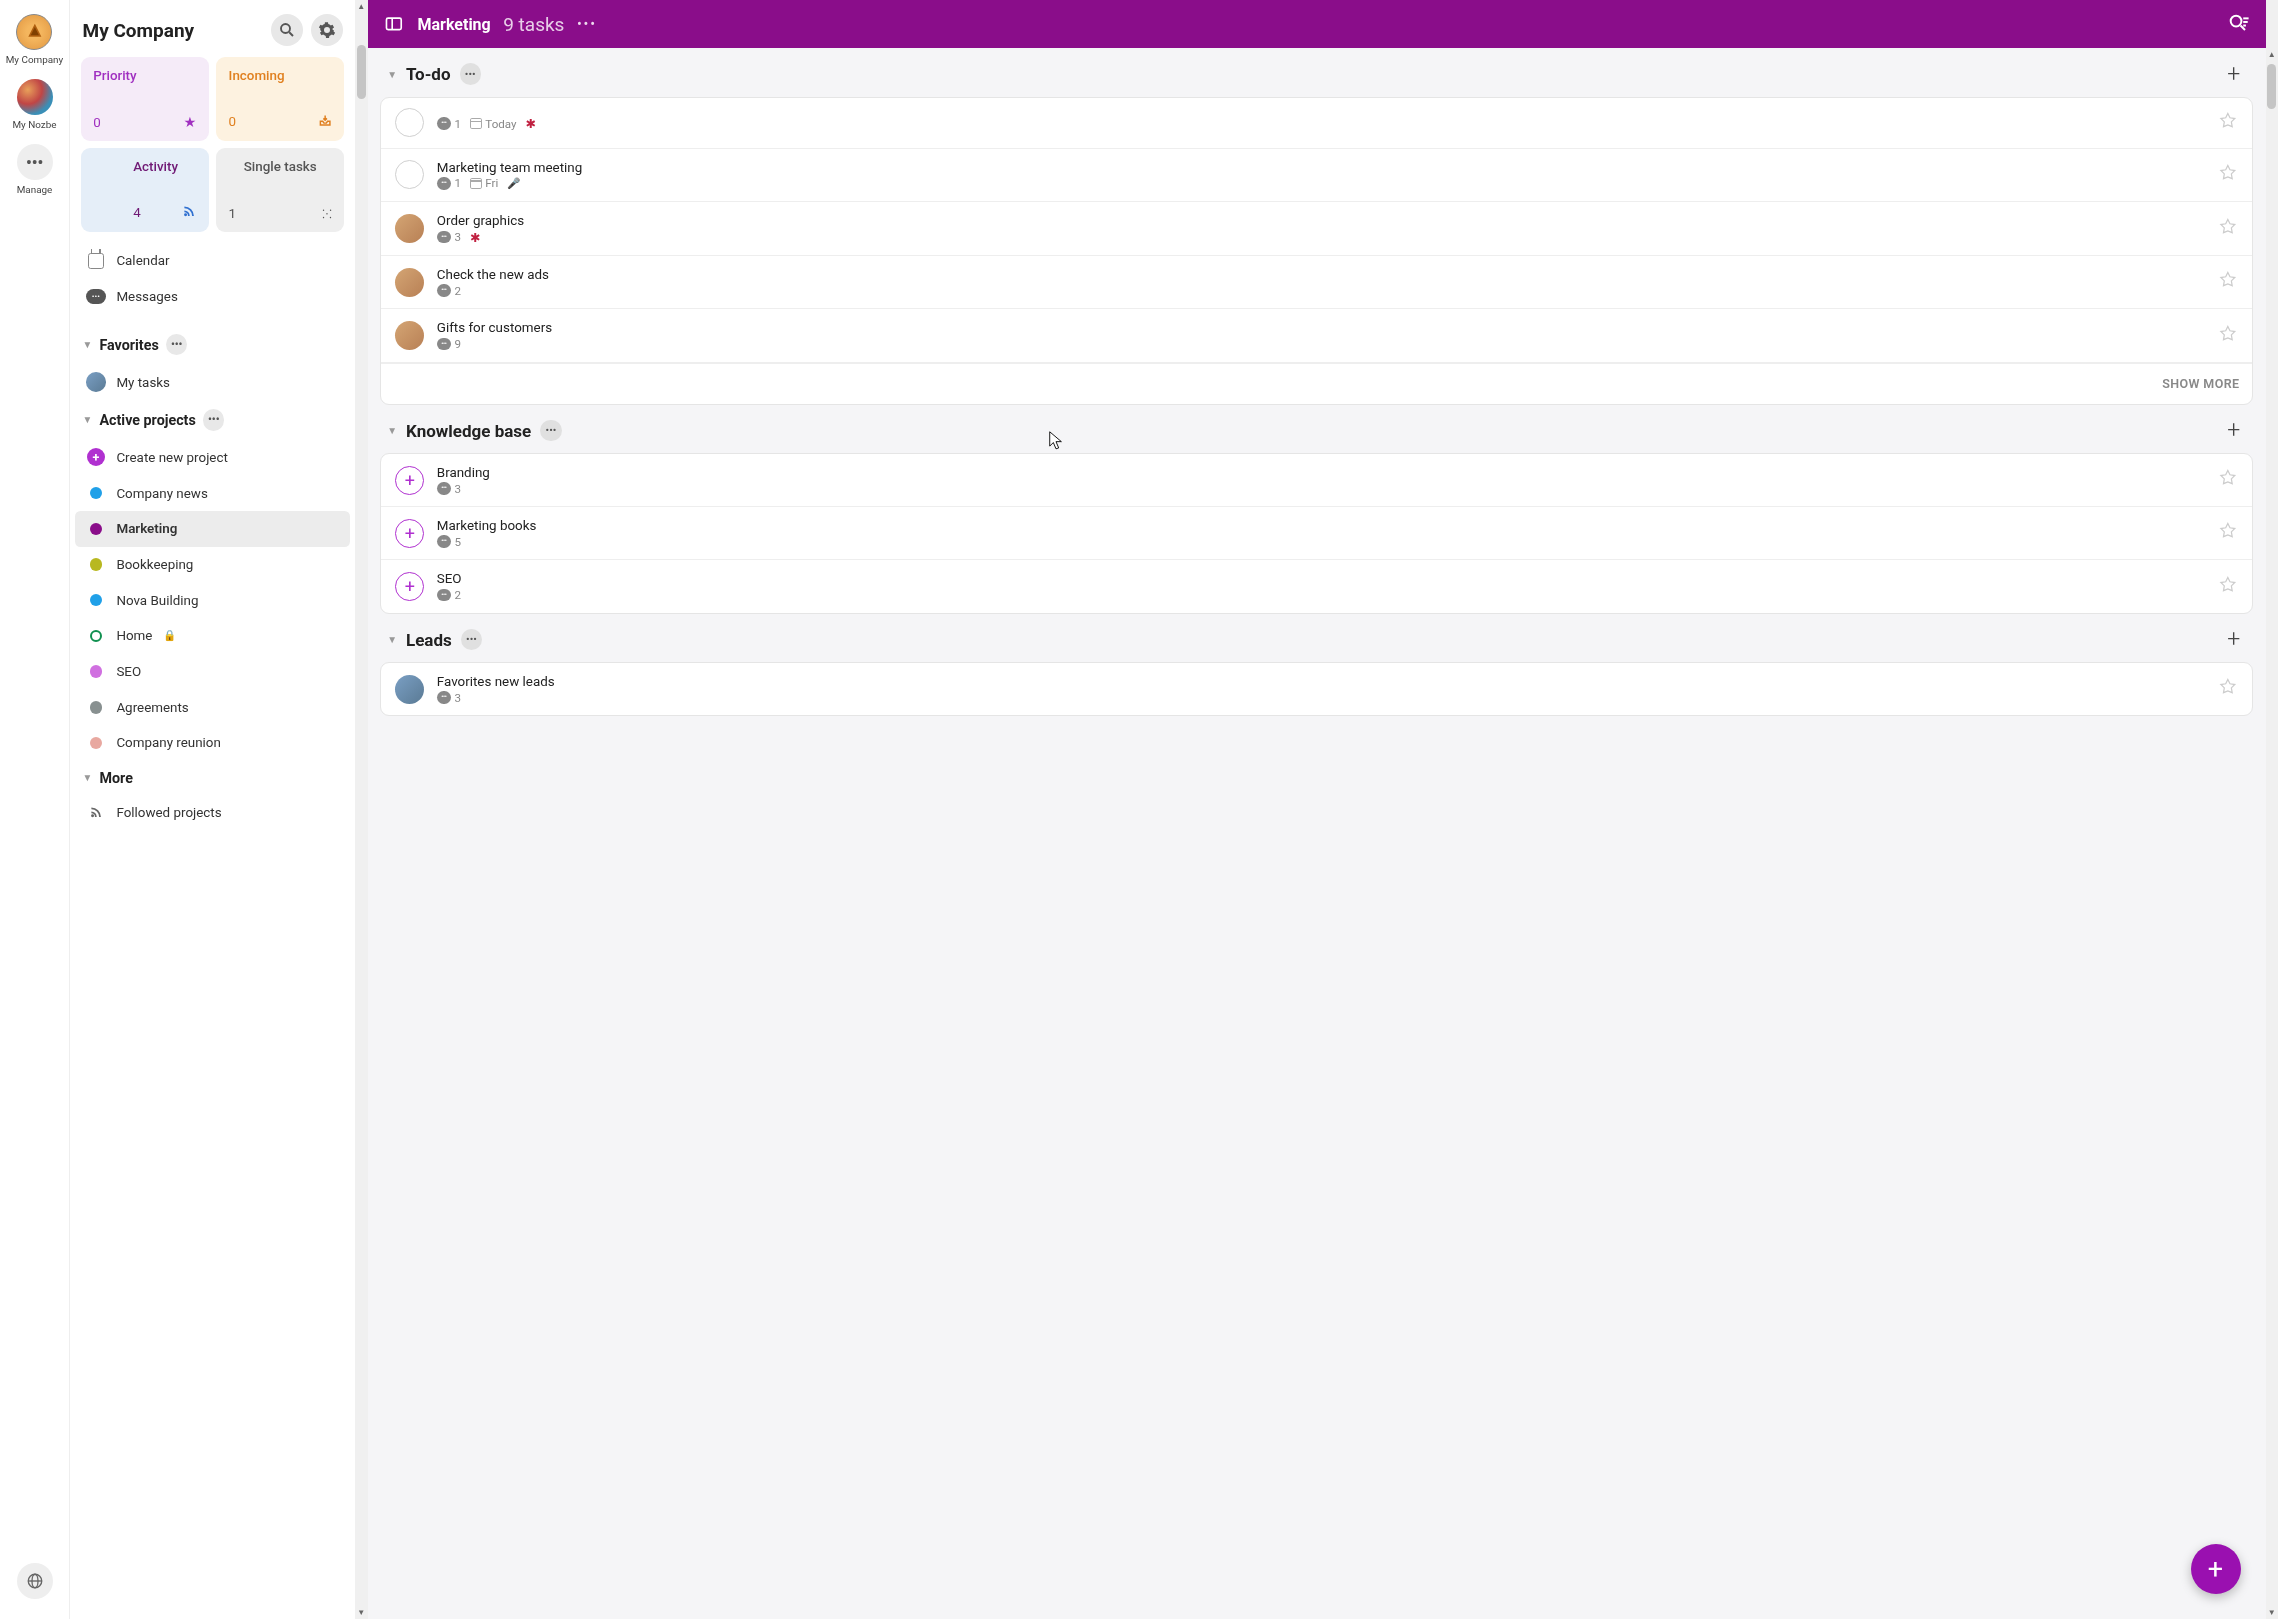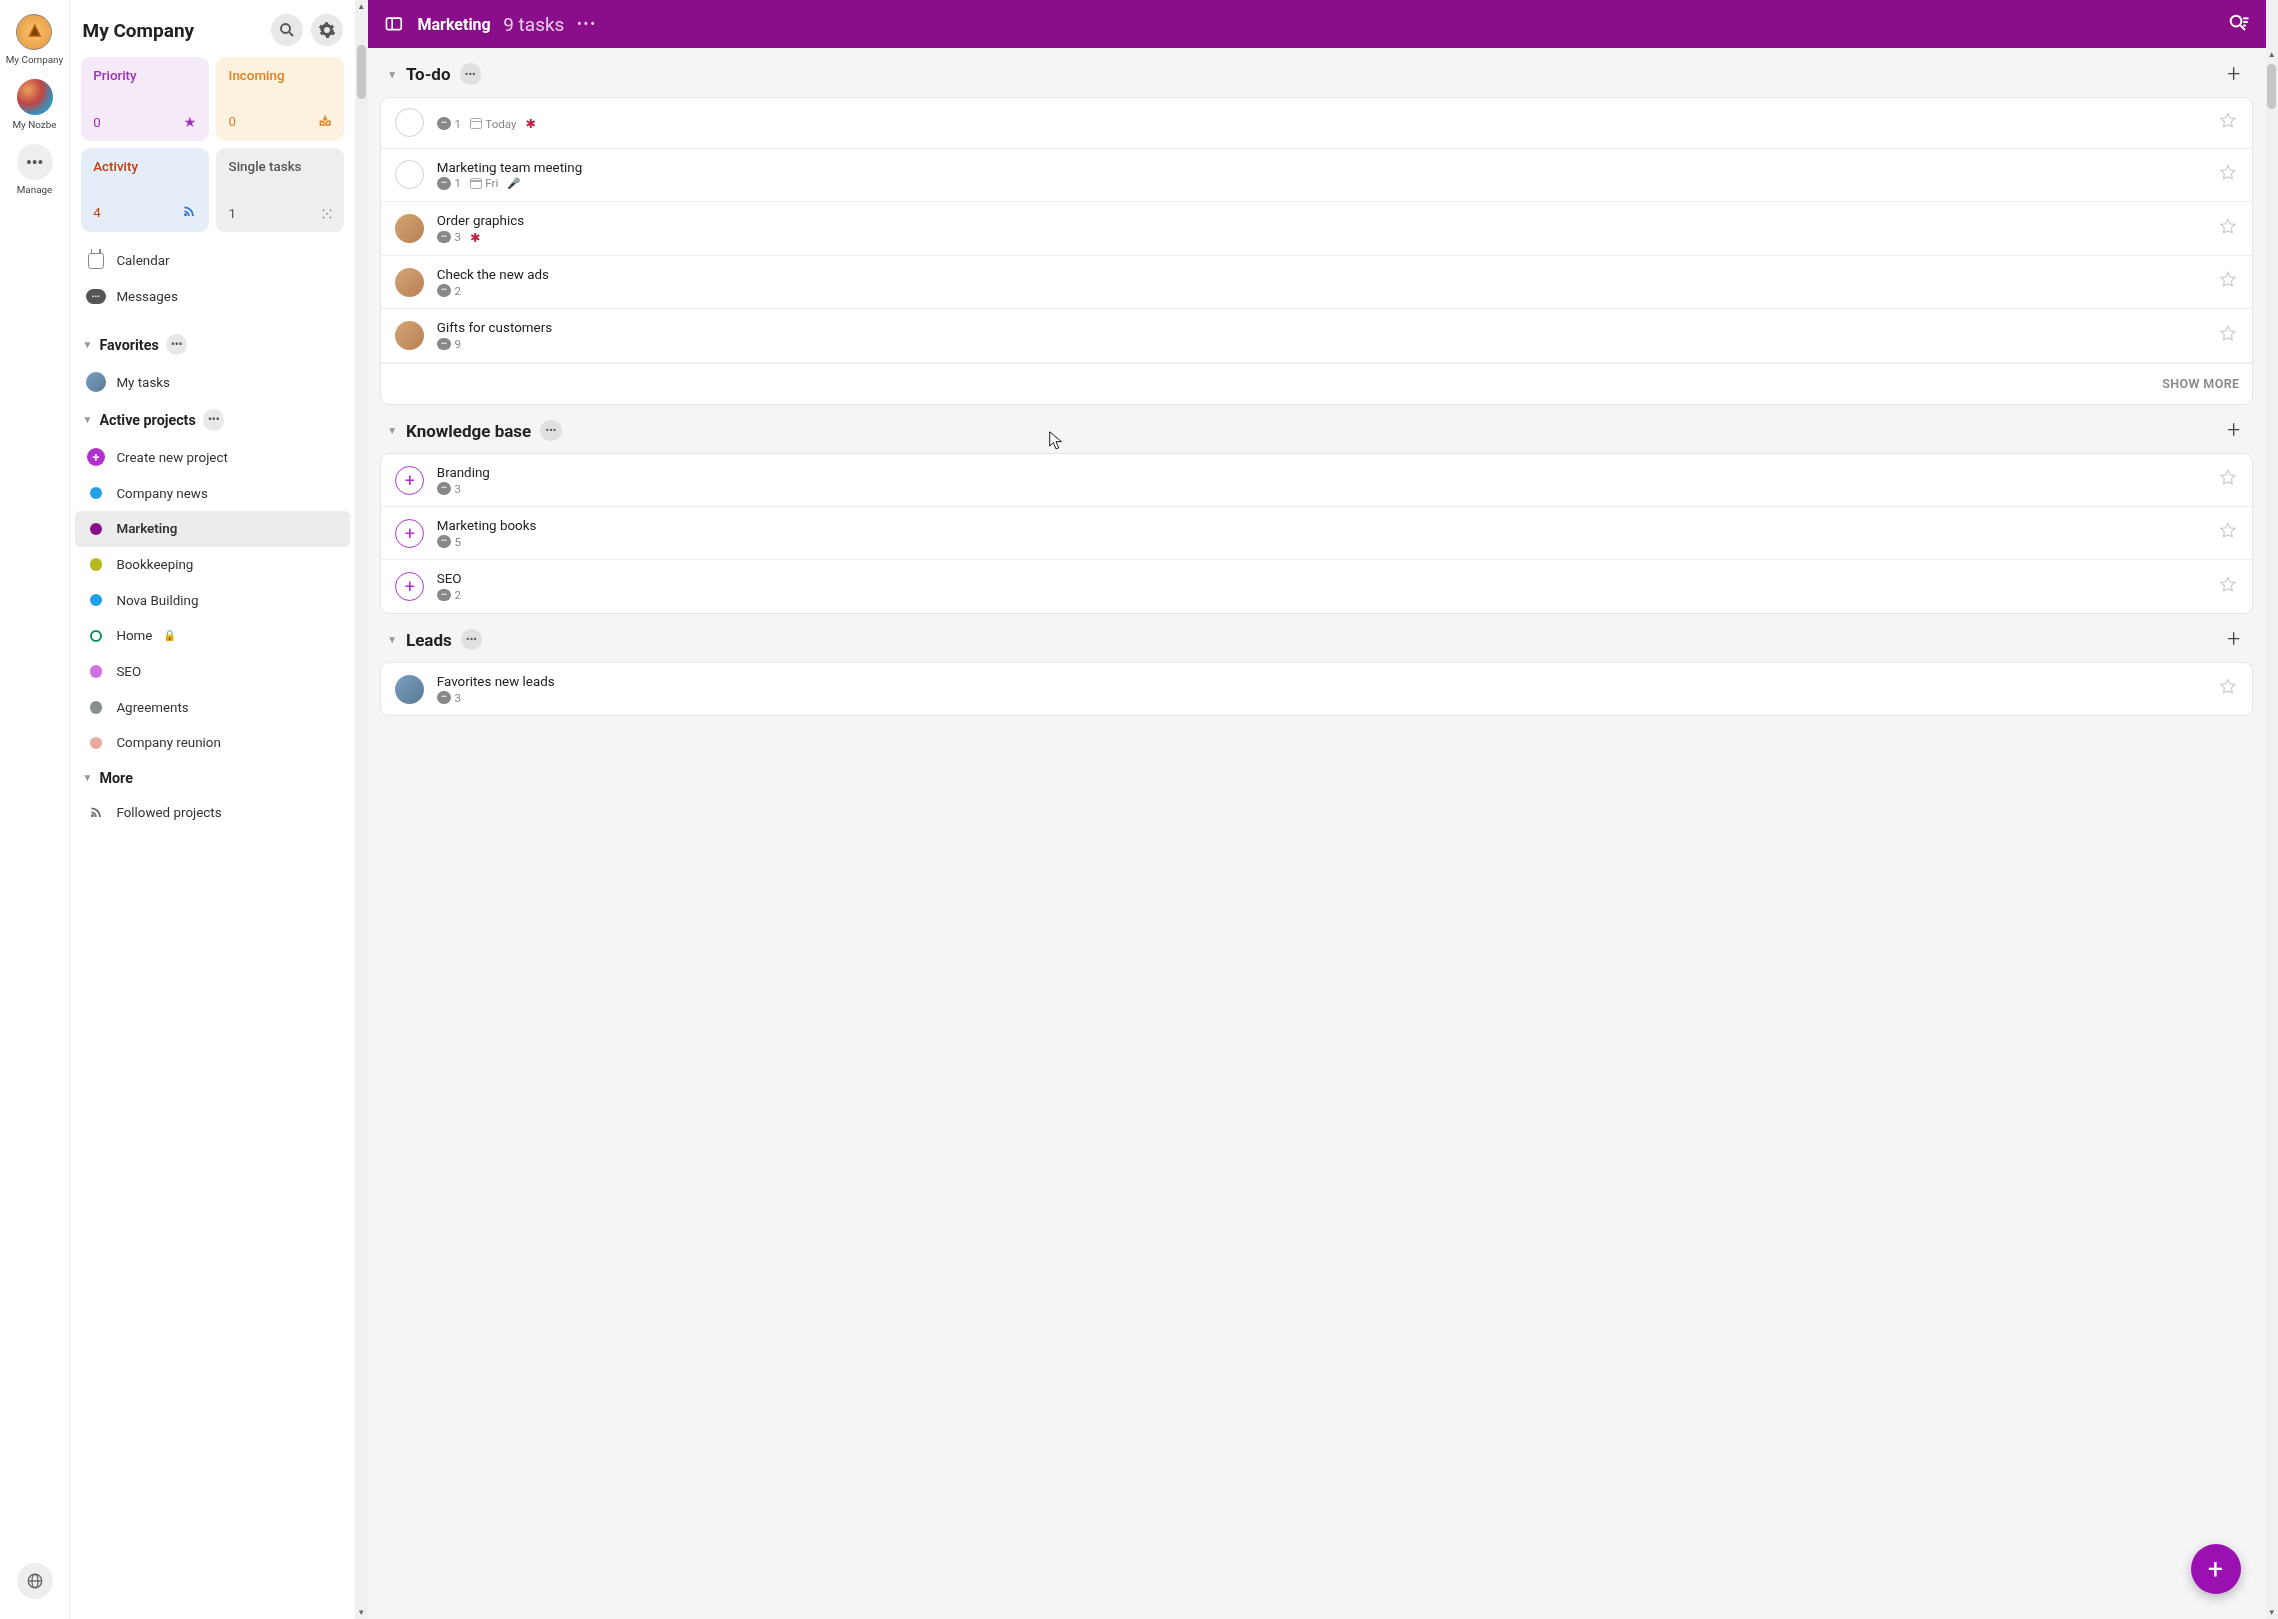--- a/index.html
+++ b/index.html
@@ -29,23 +29,23 @@
 .tiles { display: grid; grid-template-columns: 1fr 1fr; gap: 7.2px; padding: 0 10.7px; }
 .tile { border-radius: 9px; padding: 10.7px 12.5px; height: 84px; display: flex; flex-direction: column; justify-content: space-between; cursor: pointer; }
 .tile-title { font-size: 13.4px; font-weight: 500; }
 .tile-bottom { display: flex; justify-content: space-between; align-items: center; }
 .tile-count { font-size: 13.4px; }
 .tile.priority { background: #f5ebf8; }
 .tile.priority .tile-title, .tile.priority .tile-count { color: #a030c0; }
 .tile.incoming { background: #fdf2e0; }
 .tile.incoming .tile-title, .tile.incoming .tile-count { color: #e08020; }
 .tile.activity { background: #e5eef8; }
-.tile.activity .tile-title, .tile.activity .tile-count { color: #c2410c; }
+.tile.activity .tile-title, .tile.activity .tile-count { color: #701a75; margin-left: 40px; }
 .tile.single { background: #eeeeee; }
-.tile.single .tile-title, .tile.single .tile-count { color: #555; }
+.tile.single .tile-title, .tile.single .tile-count { color: #555; text-align: center; }
 .tile-icon { font-size: 14.3px; }
 
 .sidebar-list { padding: 10.7px 0; }
 .sb-row { display: flex; align-items: center; gap: 10.7px; padding: 8px 16px; cursor: pointer; font-size: 13.4px; color: #333; }
 .sb-row.active { background: #ececec; font-weight: 600; border-radius: 5.4px; margin: 0 5.4px; padding-left: 10.7px; padding-right: 10.7px; }
 .sb-icon { width: 19.7px; height: 19.7px; display: flex; align-items: center; justify-content: center; }
 .sb-dot { width: 12.5px; height: 12.5px; border-radius: 50%; }
 .sb-plus { width: 18px; height: 18px; border-radius: 50%; background: #b030d0; color: #fff; display: flex; align-items: center; justify-content: center; font-size: 12.5px; font-weight: bold; }
 
 .sb-section { display: flex; align-items: center; gap: 7.2px; padding: 9px 12.5px; font-size: 14.3px; font-weight: 700; color: #222; cursor: pointer; }

